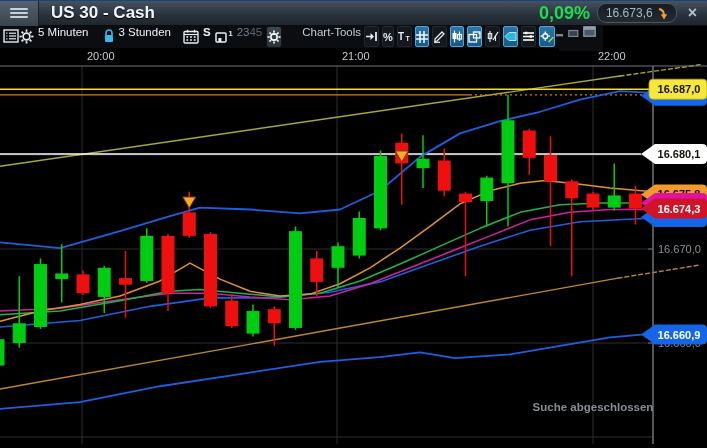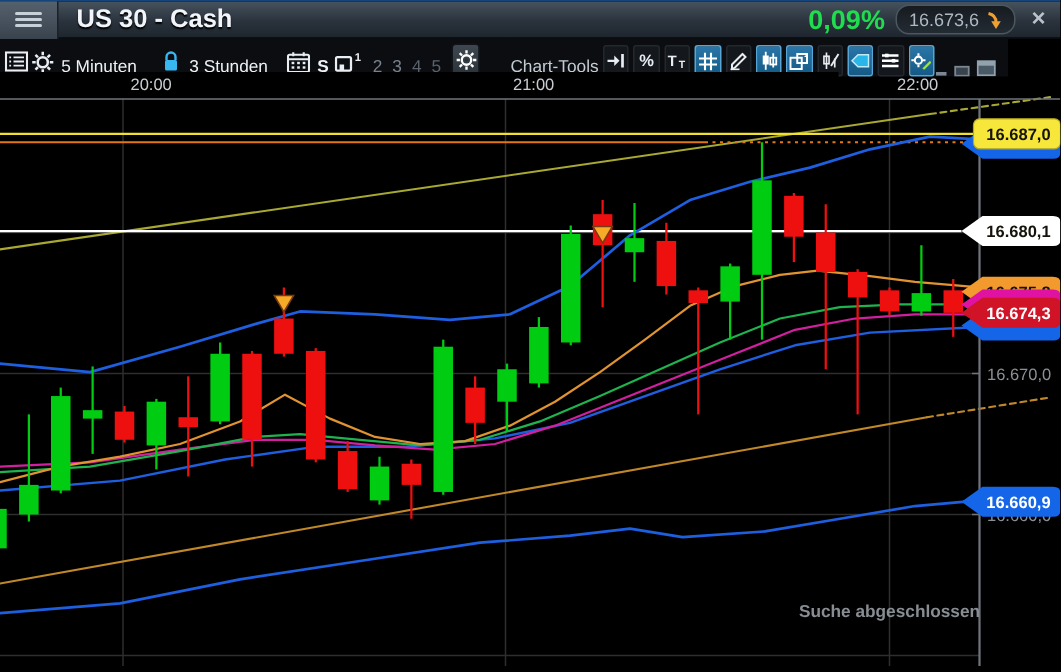--- a/index.html
+++ b/index.html
@@ -15,22 +15,22 @@
     align-items:center;background:linear-gradient(#55616d,#39434e);border-right:1px solid #1b2128;cursor:pointer;}
   .hamburger span{display:block;width:18px;height:2px;background:#c7d1da;border-radius:1px;}
   .tb-title{margin-left:12px;font-size:17px;font-weight:bold;color:#f2f6fa;text-shadow:0 1px 1px #000;}
   .tb-right{margin-left:auto;display:flex;align-items:center;gap:7px;padding-right:6px;}
   .pct{font-size:18px;font-weight:bold;color:#1fdd4e;}
   .pricepill{display:flex;align-items:center;gap:4px;height:18px;padding:0 8px;border:1px solid #4b565f;
     border-radius:9px;background:linear-gradient(#161b20,#232b33);font-size:12px;color:#aeb8c0;cursor:pointer;}
   .closex{font-size:16px;font-weight:bold;color:#b9c2ca;padding:0 4px;cursor:pointer;line-height:1;}
 
   
-  .toolbar{position:absolute;left:0;top:26px;width:672px;height:26px;background:#0b0d11;
-    display:flex;align-items:flex-end;border-bottom:1px solid #000;box-sizing:border-box;font-size:11.5px;color:#dde4ea;}
+  .toolbar{position:absolute;left:0;top:26px;width:603px;height:26px;background:#0b0d11;
+    display:flex;align-items:flex-start;border-bottom:1px solid #000;box-sizing:border-box;font-size:11.5px;color:#dde4ea;}
   .tbicon{display:flex;align-items:center;justify-content:center;width:22px;height:20px;cursor:pointer;}
   .tlabel{color:#eef2f6;margin:0 4px;white-space:nowrap;cursor:pointer;}
   .num{width:17px;text-align:center;color:#78828c;cursor:pointer;}
   .num.dimmer{color:#5b646d;}
   .gearbtn{background:linear-gradient(#3e474f,#2b333a);border:1px solid #10141a;border-radius:3px;margin-left:4px;}
   .cttools{margin-left:20px;color:#c3ccd3;cursor:pointer;white-space:nowrap;}
   .tbtn{display:flex;align-items:center;justify-content:center;width:20px;height:19px;margin-left:3px;
     border:1px solid #22282f;border-radius:2px;background:#14181d;cursor:pointer;}
   .tbtn.active{background:linear-gradient(#2a76a8,#155a86);border-color:#57a5d4;}
   .tbtn.textbtn{color:#e7edf2;font-size:11px;font-weight:bold;}

